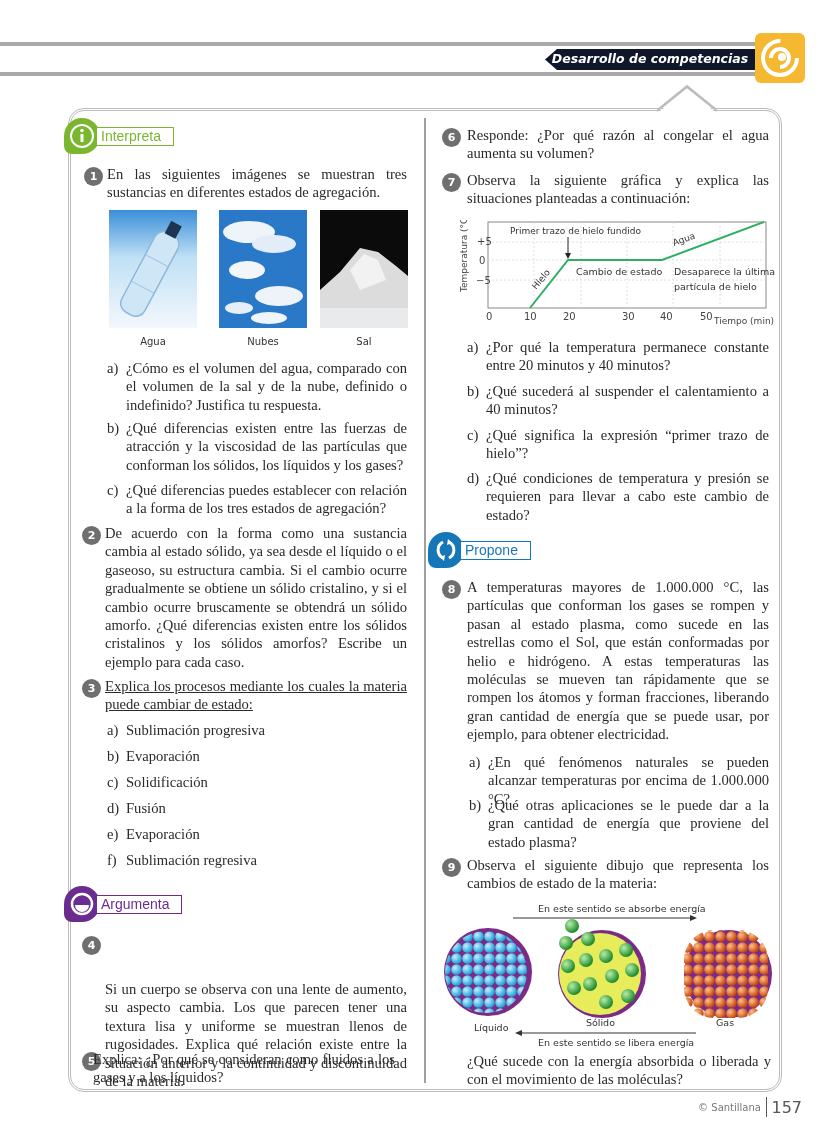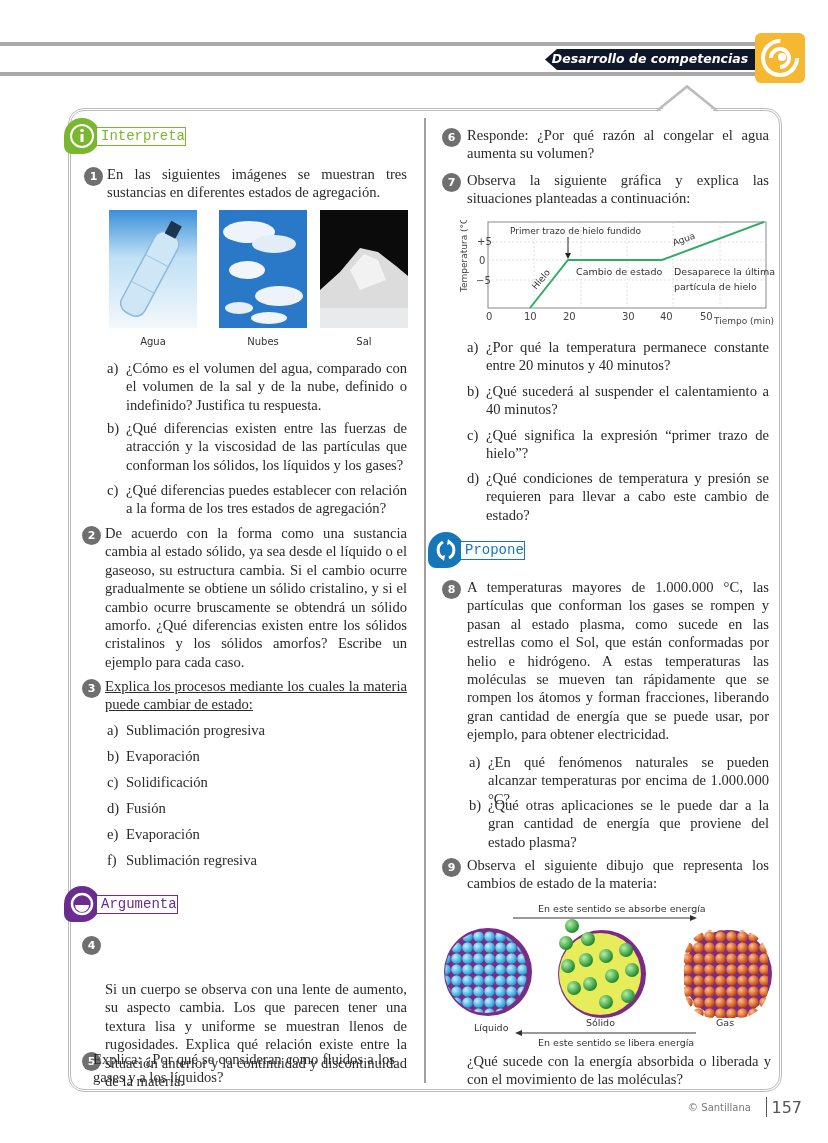--- a/index.html
+++ b/index.html
@@ -18,39 +18,39 @@
 
   
   .frame { position: absolute; left: 68px; top: 108px; width: 714px; height: 984px;
            border: 3px double #bcbcbc; border-radius: 16px; background: #fff; }
   .frame-notch { position: absolute; left: 655px; top: 84px; width: 64px; height: 30px; }
   .col-divider { position: absolute; left: 424px; top: 118px; width: 2px; height: 965px; background: #a0a0a0; }
 
   
   .section-head { position: absolute; display: flex; align-items: center; }
   .section-badge { width: 36px; height: 36px; border-radius: 50% 50% 50% 8px; display: flex; align-items: center; justify-content: center; }
-  .section-label { margin-left: -4px; border: 1.5px solid; padding: 0 0 0 4px; height: 19px; line-height: 16px;
-                   font-family: Liberation Mono, monospace; font-size: 14px; background: #fff; }
+  .section-label { margin-left: -4px; border: 1.5px solid; padding: 0 12px 0 4px; height: 19px; line-height: 16px;
+                   font-family: Liberation Sans, sans-serif; font-size: 14px; background: #fff; }
 
   .qnum { position: absolute; width: 19px; height: 19px; border-radius: 50%; background: #6f6f6f; color: #fff;
           font-family: "DejaVu Sans", sans-serif; font-weight: bold; font-size: 11px; text-align: center; line-height: 19px; }
   .qtext { position: absolute; font-size: 14.6px; line-height: 18.4px; text-align: justify; color: #2a2a2a; }
   .sub { position: absolute; font-size: 14.6px; line-height: 18.4px; text-align: justify; }
   .sub .letter { position: absolute; left: 0; top: 0; }
   .sub .txt { display: block; margin-left: 19px; }
 
   .photo { position: absolute; width: 88px; height: 118px; overflow: hidden; }
   .caption { position: absolute; font-family: "DejaVu Sans", sans-serif; font-size: 10px; color: #333; text-align: center; width: 88px; }
 
   
   .chart { position: absolute; left: 452px; top: 220px; width: 330px; height: 108px; }
   .chart text { font-family: "DejaVu Sans", sans-serif; }
 
   .footer { position: absolute; right: 26px; top: 1097px; display: flex; align-items: center; }
-  .footer-brand { font-family: "DejaVu Sans", sans-serif; font-size: 10px; color: #777; margin-right: 15px; }
+  .footer-brand { font-family: "DejaVu Sans", sans-serif; font-size: 10px; color: #777; margin-right: 5px; }
   .footer-sep { width: 1.5px; height: 20px; background: #555; margin-right: 4px; }
   .footer-page { font-family: "DejaVu Sans", sans-serif; font-size: 16px; color: #555; }
 </style>
 </head>
 <body>
 
 <div class="hdr-line-top"></div>
 <div class="hdr-line-bot"></div>
 <div class="hdr-tab">
   <div class="hdr-tab-text">Desarrollo de competencias</div>

